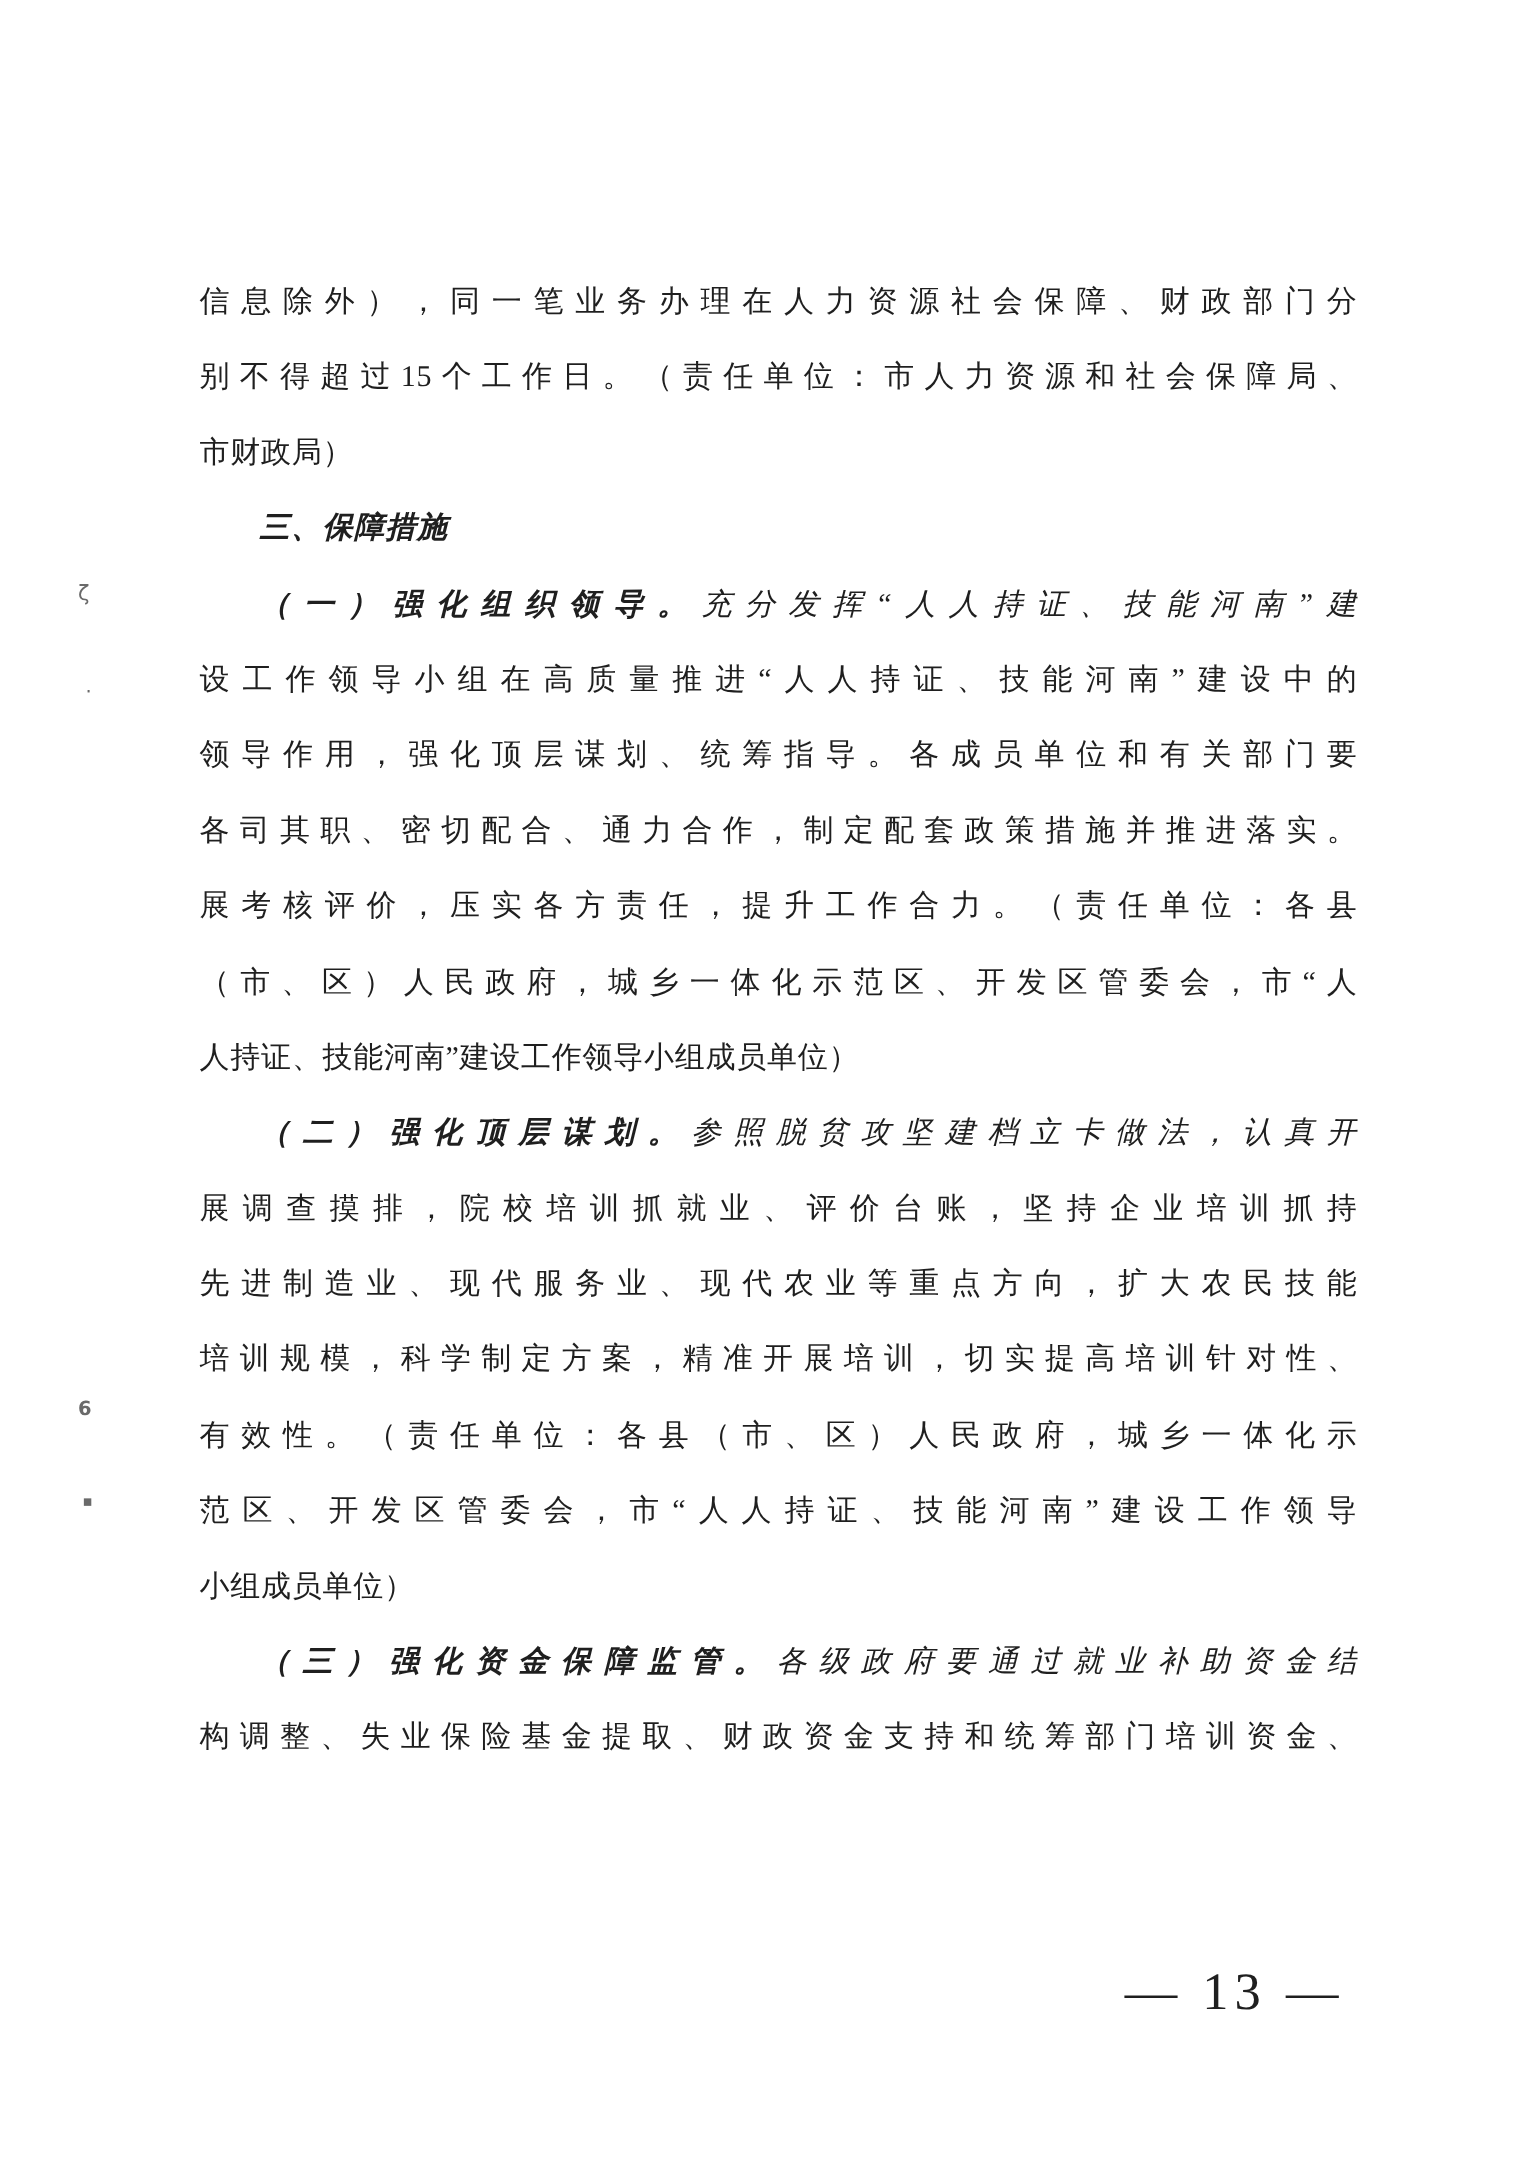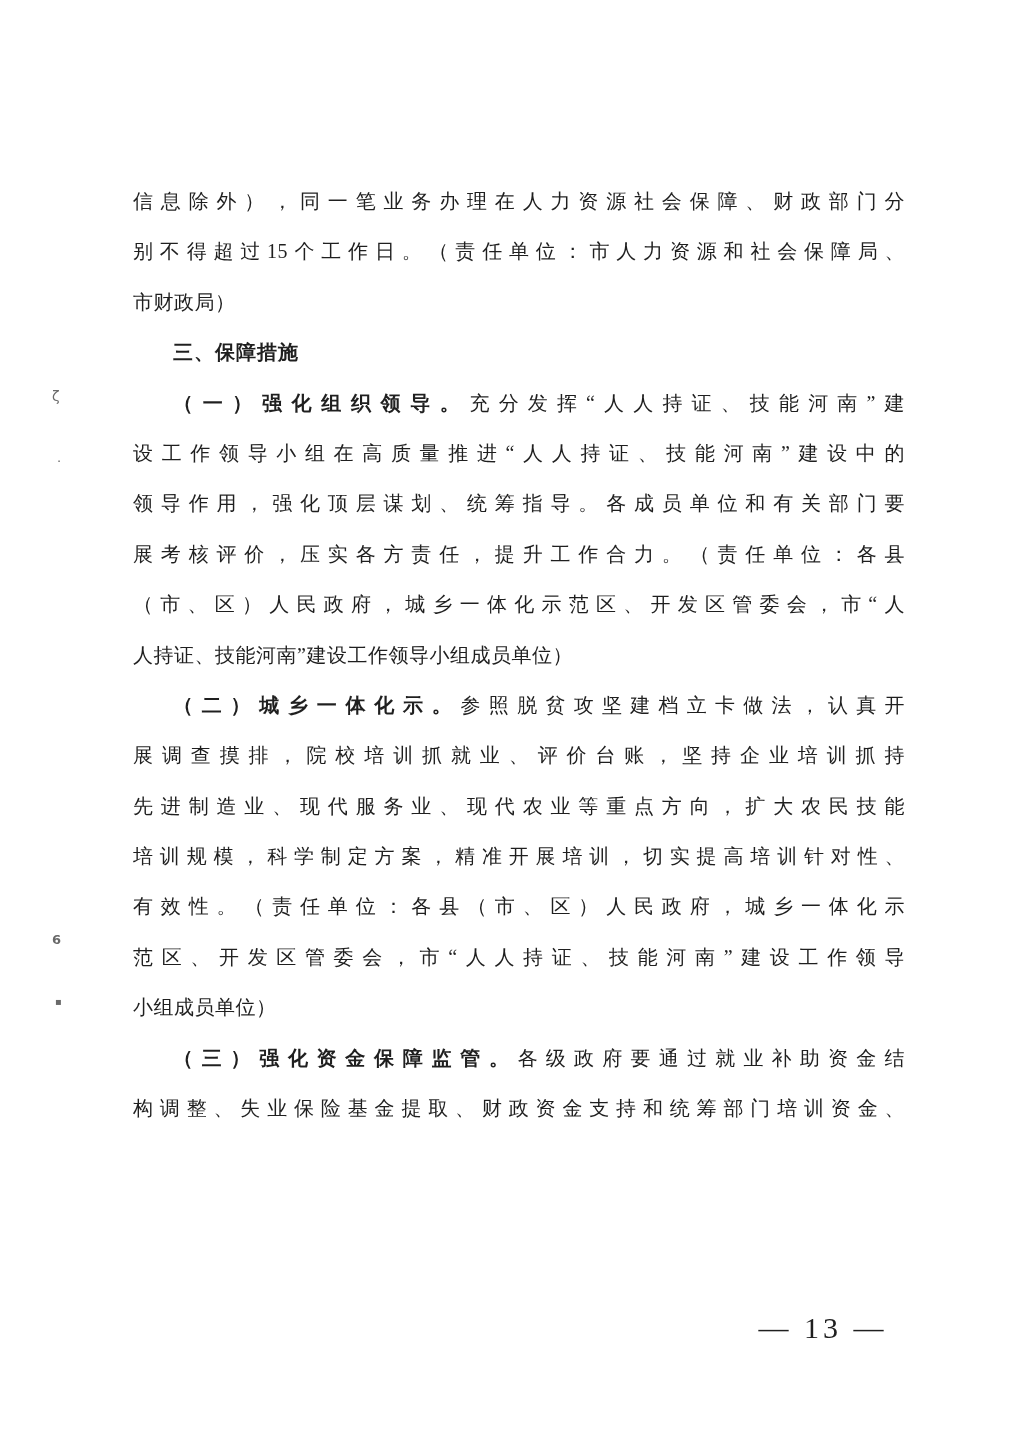--- a/index.html
+++ b/index.html
@@ -32,20 +32,21 @@
     text-align-last: justify;
     overflow: hidden;
     letter-spacing: 0.5px;
   }
   .line.last {
     text-align: left;
     text-align-last: left;
   }
   .line.indent {
     text-indent: 2em;
+    font-style: italic;
   }
   .run {
     font-weight: 400;
   }
   .run.bold-run {
     font-weight: 700;
     font-family: "Liberation Sans", "DejaVu Sans", sans-serif;
     letter-spacing: 1px;
   }
   .mark {
@@ -58,44 +59,45 @@
   .mark-1 { left: 52px; top: 390px; font-size: 14px; }
   .mark-2 { left: 57px; top: 455px; }
   .mark-3 { left: 52px; top: 933px; font-weight: 700; font-size: 13px; }
   .mark-4 { left: 55px; top: 995px; font-size: 10px; }
   .page-footer {
     position: absolute;
     left: 748px;
     top: 1308px;
     width: 150px;
     text-align: center;
-    font-size: 30px;
+    font-size: 35px;
     line-height: 40px;
     letter-spacing: 4px;
     color: var(--ink, #1f1f1f);
     font-family: "Liberation Serif", "DejaVu Serif", serif;
   }
 </style>
 </head>
 <body>
 
 <div class="page">
 
   <main class="text-block">
       <div class="line"><span class="run">信息除外），同一笔业务办理在人力资源社会保障、财政部门分</span></div>
       <div class="line"><span class="run">别不得超过15个工作日。（责任单位：市人力资源和社会保障局、</span></div>
       <div class="line last"><span class="run">市财政局）</span></div>
       <div class="line last indent"><span class="run bold-run">三、保障措施</span></div>
       <div class="line indent"><span class="run bold-run">（一）强化组织领导。</span><span class="run">充分发挥“人人持证、技能河南”建</span></div>
       <div class="line"><span class="run">设工作领导小组在高质量推进“人人持证、技能河南”建设中的</span></div>
       <div class="line"><span class="run">领导作用，强化顶层谋划、统筹指导。各成员单位和有关部门要</span></div>
+      <div class="line"><span class="run">各司其职、密切配合、通力合作，制定配套政策措施并推进落实。</span></div>
       <div class="line"><span class="run">展考核评价，压实各方责任，提升工作合力。（责任单位：各县</span></div>
       <div class="line"><span class="run">（市、区）人民政府，城乡一体化示范区、开发区管委会，市“人</span></div>
       <div class="line last"><span class="run">人持证、技能河南”建设工作领导小组成员单位）</span></div>
-      <div class="line indent"><span class="run bold-run">（二）城乡一体化示。</span><span class="run">参照脱贫攻坚建档立卡做法，认真开</span></div>
+      <div class="line indent"><span class="run bold-run">（二）强化顶层谋划。</span><span class="run">参照脱贫攻坚建档立卡做法，认真开</span></div>
       <div class="line"><span class="run">展调查摸排，院校培训抓就业、评价台账，坚持企业培训抓持</span></div>
       <div class="line"><span class="run">先进制造业、现代服务业、现代农业等重点方向，扩大农民技能</span></div>
       <div class="line"><span class="run">培训规模，科学制定方案，精准开展培训，切实提高培训针对性、</span></div>
       <div class="line"><span class="run">有效性。（责任单位：各县（市、区）人民政府，城乡一体化示</span></div>
       <div class="line"><span class="run">范区、开发区管委会，市“人人持证、技能河南”建设工作领导</span></div>
       <div class="line last"><span class="run">小组成员单位）</span></div>
       <div class="line indent"><span class="run bold-run">（三）强化资金保障监管。</span><span class="run">各级政府要通过就业补助资金结</span></div>
       <div class="line"><span class="run">构调整、失业保险基金提取、财政资金支持和统筹部门培训资金、</span></div>
     </main>
 

